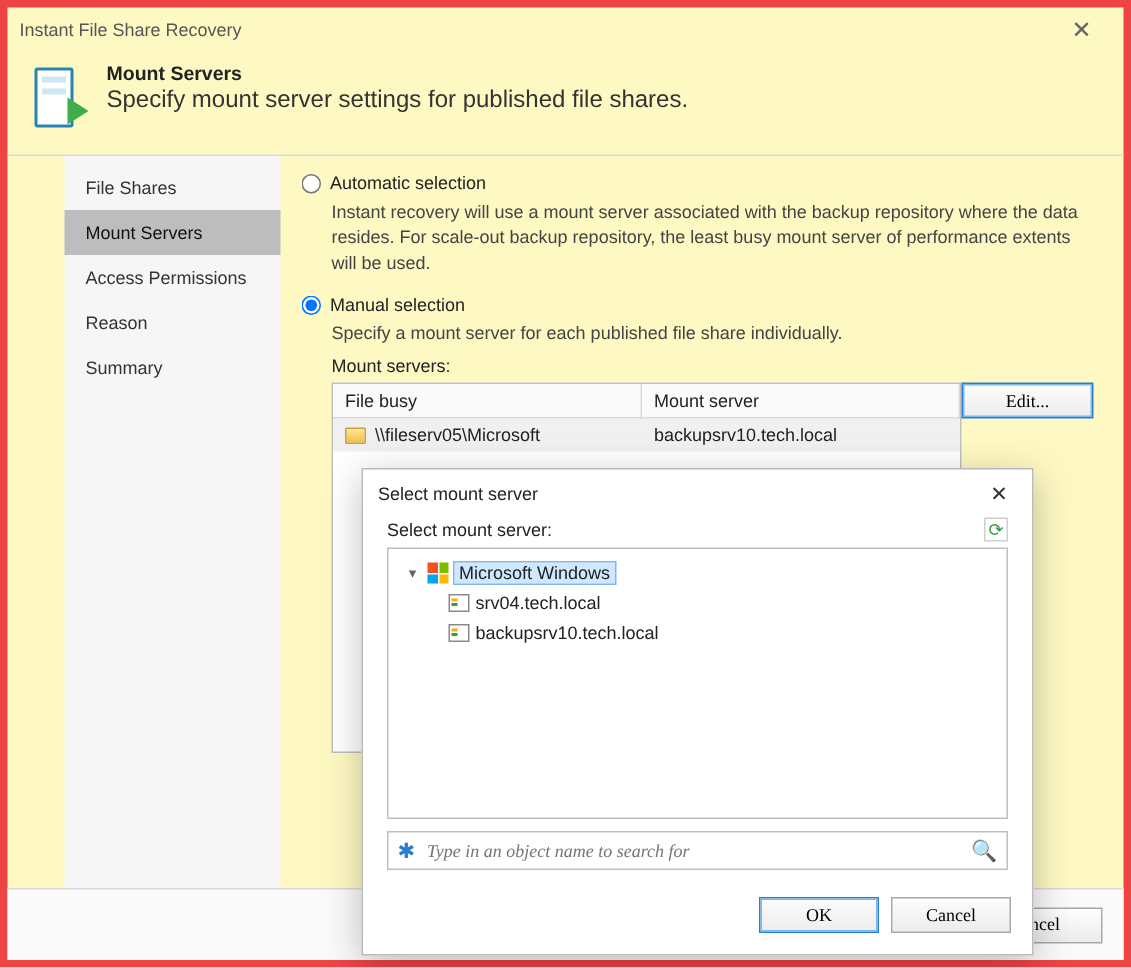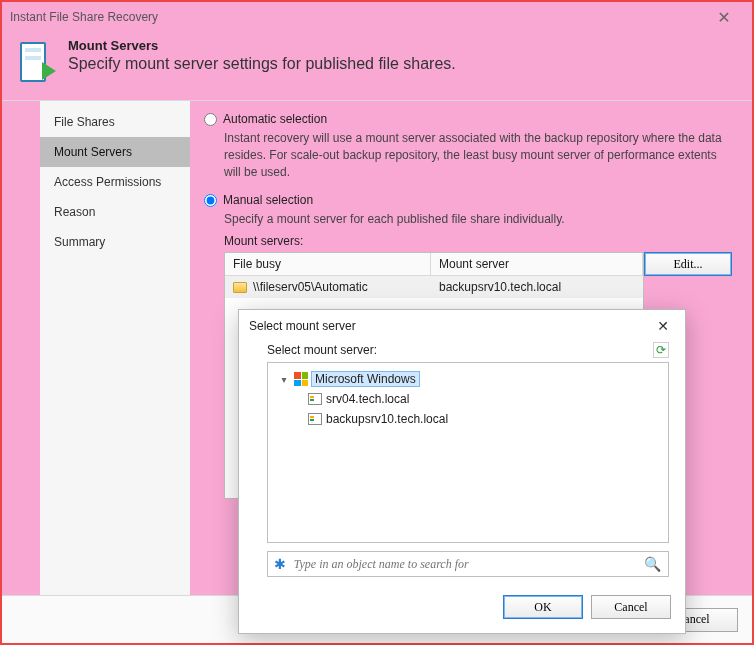--- a/index.html
+++ b/index.html
@@ -1,17 +1,17 @@
 <!DOCTYPE html>
 <html><head>
 <meta charset="utf-8">
 <style>
   * { box-sizing: border-box; }
   html, body { margin:0; padding:0; font-family: "Segoe UI", Tahoma, sans-serif; font-size:12px; color:#222; background:#fff; }
-  .window { width:754px; height:645px; border:2px solid #ef4444; position:relative; background:#f9a8d4; }
+  .window { width:754px; height:645px; border:5px solid #ef4444; position:relative; background:#fef9c3; }
   .titlebar { height:30px; display:flex; align-items:center; padding:0 8px; color:#555; }
   .titlebar .spacer { flex:1; }
   .close-x { font-size:16px; color:#666; width:40px; text-align:center; cursor:default; }
   .header { display:flex; padding:6px 12px 12px 12px; }
   .header-icon { width:44px; height:48px; margin-right:10px; margin-top:2px; position:relative; }
   .hdr-doc { width:26px; height:40px; border:2px solid #2a83b5; background:#fff; position:absolute; left:6px; top:2px; border-radius:2px; }
   .hdr-doc .bar { height:4px; background:#cfe7f3; margin:4px 3px 0 3px; }
   .hdr-arrow { position:absolute; left:28px; top:22px; width:0; height:0; border-top:9px solid transparent; border-bottom:9px solid transparent; border-left:14px solid #3eae49; }
   .header-text h1 { margin:0 0 2px 0; font-size:13px; font-weight:600; }
   .header-text p { margin:0; font-size:16px; color:#333; }
@@ -41,21 +41,21 @@
   .footer { position:absolute; left:0; right:0; bottom:0; height:48px; border-top:1px solid #d9d9d9; display:flex; align-items:center; justify-content:flex-end; padding:0 14px; gap:8px; background:#fafafa; }
   .footer .left-gap { flex:1; }
   .footer .btn { min-width:90px; }
   .footer .cancel-reveal { visibility:visible; }
 
   
   .modal { position:absolute; left:236px; top:307px; width:448px; height:325px; border:1px solid #b9b9b9; background:#fff; box-shadow:0 6px 24px rgba(0,0,0,0.25); display:flex; flex-direction:column; }
   .modal-title { display:flex; align-items:center; padding:8px 10px; }
   .modal-title .spacer { flex:1; }
   .modal-close { font-size:14px; color:#333; width:24px; text-align:center; }
-  .modal-body { padding:0 16px 8px 28px; flex:1; display:flex; flex-direction:column; }
+  .modal-body { padding:0 16px 8px 16px; flex:1; display:flex; flex-direction:column; }
   .modal-label-row { display:flex; align-items:center; margin-bottom:4px; }
   .modal-label-row .spacer { flex:1; }
   .refresh-ico { width:16px; height:16px; border:1px solid #cfcfcf; display:flex; align-items:center; justify-content:center; color:#2f9e44; font-size:12px; }
   .tree { flex:1; border:1px solid #bfbfbf; background:#fff; padding:6px 6px; overflow:auto; }
   .tree-row { display:flex; align-items:center; height:20px; gap:4px; padding-left:4px; }
   .tree-row.level1 { padding-left:34px; }
   .tree-toggle { width:12px; text-align:center; color:#666; font-size:10px; }
   .win-ico { width:14px; height:14px; display:grid; grid-template-columns:1fr 1fr; grid-template-rows:1fr 1fr; gap:1px; }
   .win-ico span:nth-child(1){background:#f25022;} .win-ico span:nth-child(2){background:#7fba00;} .win-ico span:nth-child(3){background:#00a4ef;} .win-ico span:nth-child(4){background:#ffb900;}
   .srv-ico { width:14px; height:12px; background:#fff; border:1px solid #8a8a8a; position:relative; }
@@ -118,21 +118,21 @@
 
       <div class="tbl-row">
         <div class="tbl">
           <div class="tbl-head">
             <div class="c1">File busy</div>
             <div class="c2">Mount server</div>
           </div>
           <div class="tbl-body-row">
             <div class="c1">
                 <span class="folder-ico"></span>
-                <span>\\fileserv05\Automatic</span>
+                <span>\\fileserv05\Microsoft</span>
               </div>
             <div class="c2">
                 <span>backupsrv10.tech.local</span>
               </div>
           </div>
           <div class="tbl-filler"></div>
         </div>
         <button class="btn primary edit-btn">Edit...</button>
       </div>
     </div>

